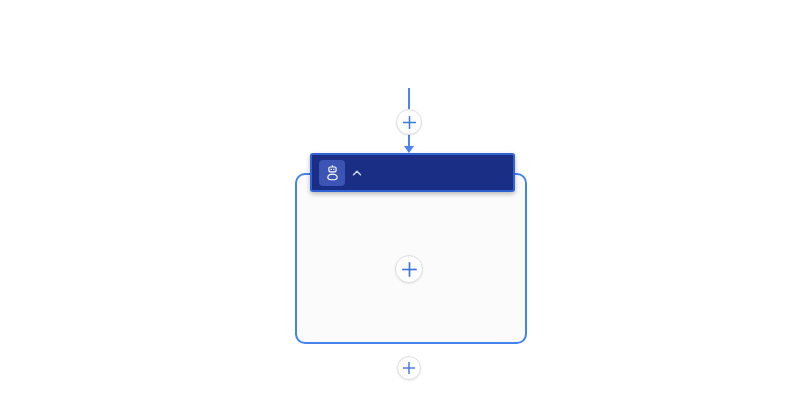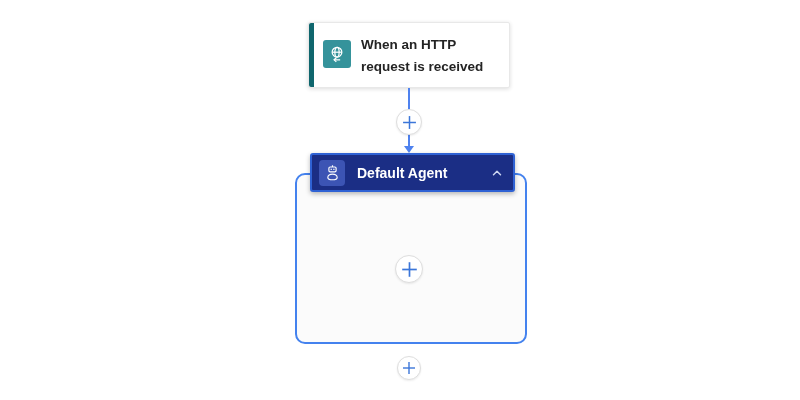--- a/index.html
+++ b/index.html
@@ -64,33 +64,20 @@
   .add-tool-label{
     position:absolute;left:295px;top:210px;width:232px;text-align:center;
     font-size:14.5px;color:#8f8f8f;
   }
 </style>
 </head>
 <body>
 
 <div class="canvas">
 
-  <div class="trigger-card">
-    <div class="trigger-accent"></div>
-    <div class="trigger-icon">
-      <svg width="18" height="18" viewBox="0 0 16 16" fill="none" stroke="currentColor" stroke-width="1.1">
-        <circle cx="8" cy="6.4" r="4.3"></circle>
-        <ellipse cx="8" cy="6.4" rx="1.9" ry="4.3"></ellipse>
-        <line x1="3.8" y1="6.4" x2="12.2" y2="6.4"></line>
-        <line x1="10.8" y1="13.2" x2="5.6" y2="13.2"></line>
-        <path d="M7.4,11.4 L5.4,13.2 L7.4,15"></path>
-      </svg>
-    </div>
-    <div class="trigger-title">When an HTTP request is received</div>
-  </div>
 
   <svg class="connector-svg" style="left:399px;top:86px;" width="20" height="70">
     <line x1="10" y1="2" x2="10" y2="61" stroke="currentColor" stroke-width="2"></line>
     <polygon points="5,60 15,60 10,67" fill="currentColor"></polygon>
   </svg>
 
   <button class="plus-btn" style="left:396px;top:109px;width:26px;height:26px;">
     <svg width="15" height="15" viewBox="0 0 14 14">
       <line x1="7" y1="1" x2="7" y2="13" stroke="currentColor" stroke-width="1.4"></line>
       <line x1="1" y1="7" x2="13" y2="7" stroke="currentColor" stroke-width="1.4"></line>
@@ -102,21 +89,20 @@
   <div class="agent-header">
     <div class="agent-icon">
       <svg width="17" height="17" viewBox="0 0 16 16" fill="none" stroke="currentColor" stroke-width="1.1">
         <line x1="8" y1="1.2" x2="8" y2="2.8"></line>
         <rect x="4.6" y="2.8" width="6.8" height="4.6" rx="1.2"></rect>
         <rect x="6.2" y="4.4" width="1.2" height="1.2" fill="currentColor" stroke="none"></rect>
         <rect x="8.7" y="4.4" width="1.2" height="1.2" fill="currentColor" stroke="none"></rect>
         <path d="M3.6,12.6 a4.4,3.1 0 0 1 8.8,0 a4.4,2.2 0 0 1 -8.8,0 z"></path>
       </svg>
     </div>
-    <div class="agent-title">Default Agent</div>
     <button class="chevron-btn">
       <svg width="14" height="14" viewBox="0 0 16 16" fill="none">
         <polyline points="4,10 8,6 12,10" stroke="currentColor" stroke-width="1.7" stroke-linecap="round" stroke-linejoin="round"></polyline>
       </svg>
     </button>
   </div>
 
 
   <button class="plus-btn" style="left:395px;top:255px;width:28px;height:28px;">
     <svg width="17" height="17" viewBox="0 0 14 14">

